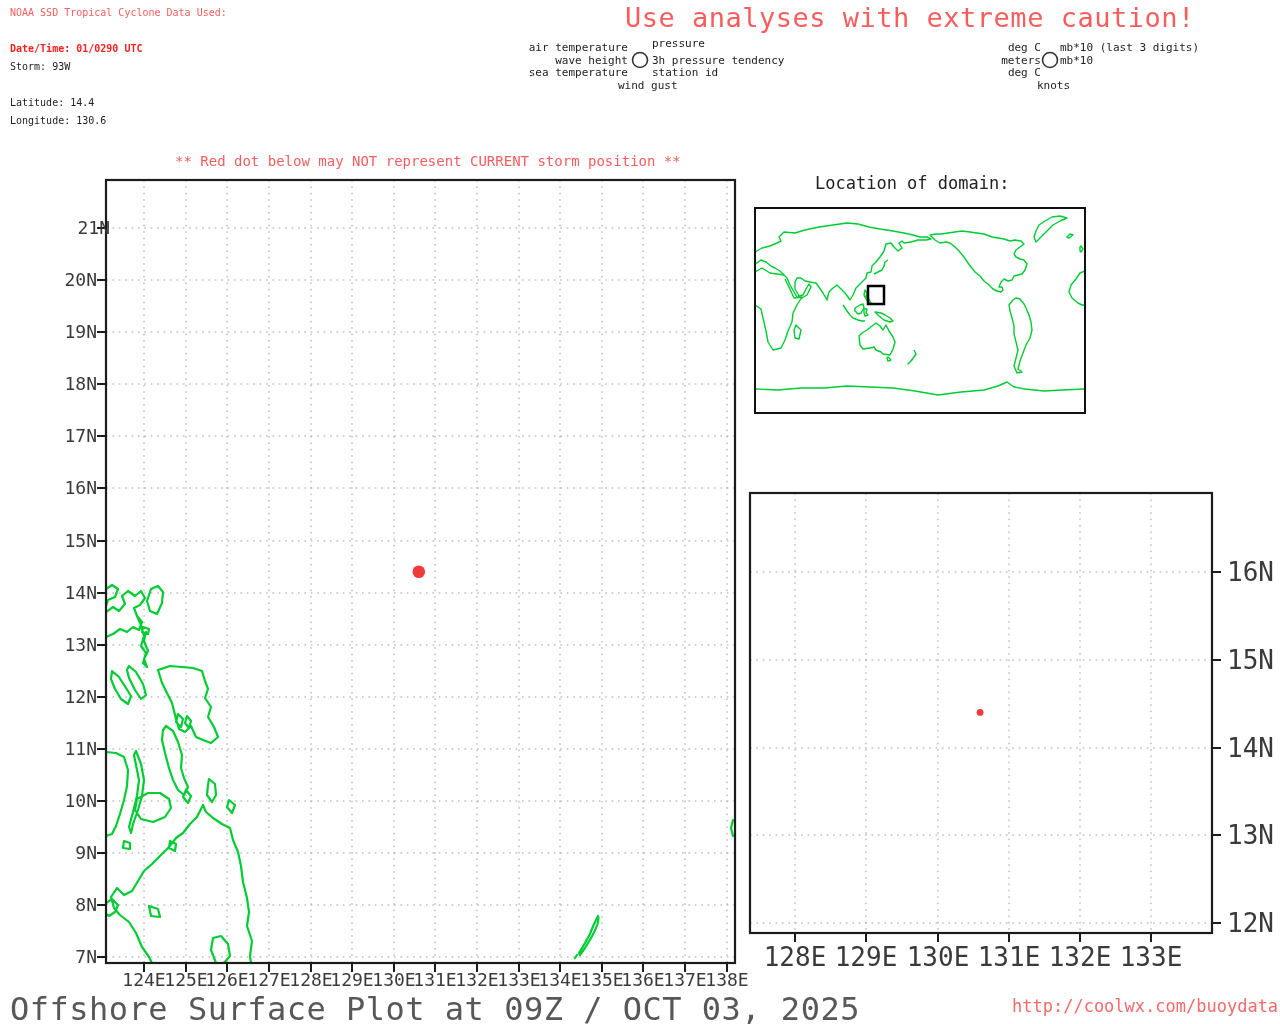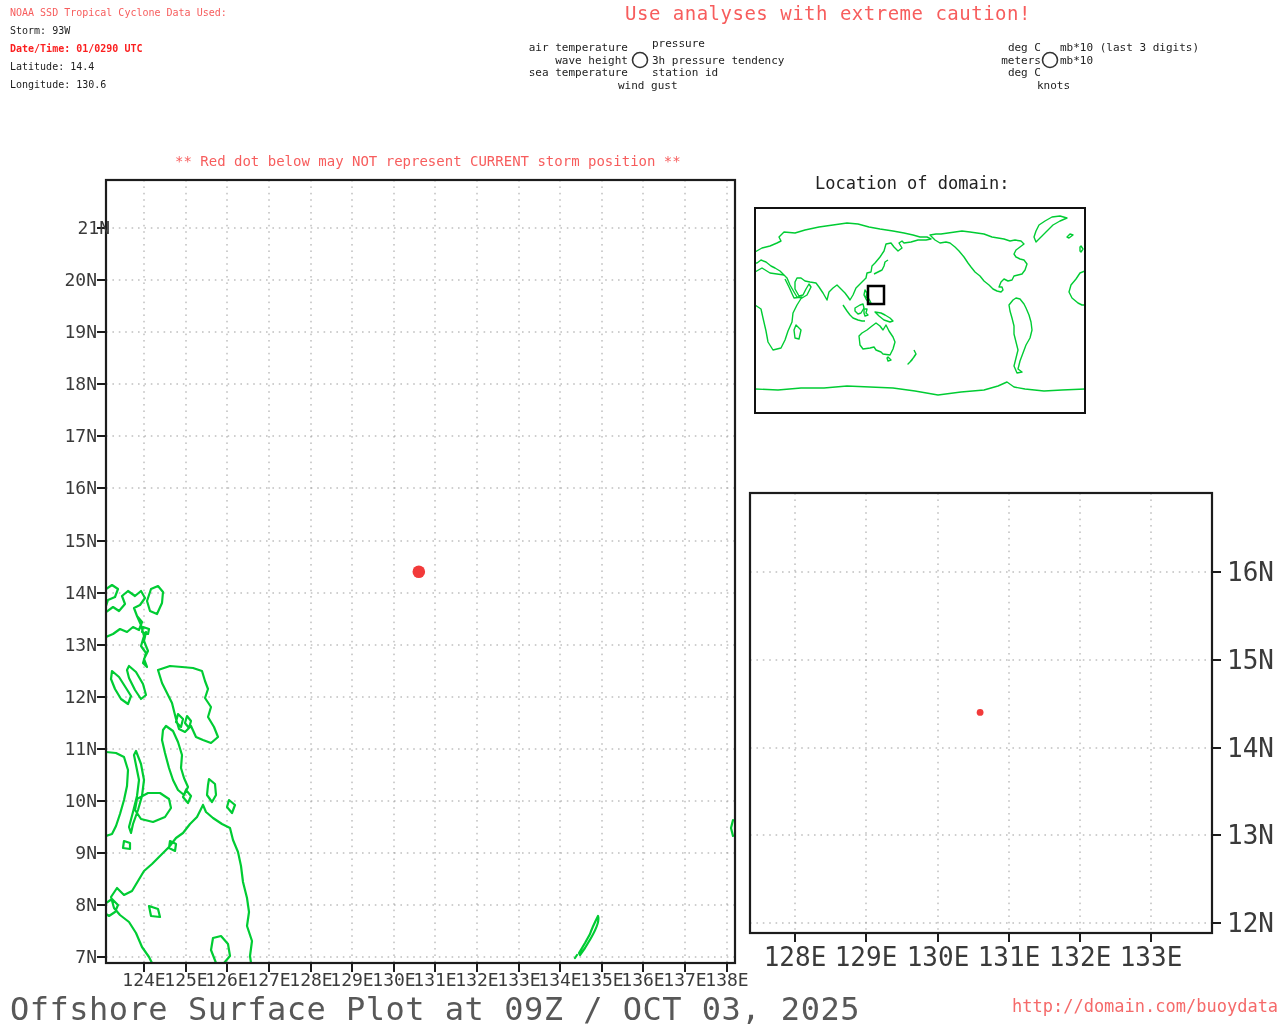--- a/index.html
+++ b/index.html
@@ -4,25 +4,25 @@
 <style>
   html,body{margin:0;padding:0}
   body{
     width:1280px;height:1024px;position:relative;background:#ffffff;
     font-family:"DejaVu Sans Mono","Liberation Mono",monospace;
     color:#111;overflow:hidden;
   }
   .abs{position:absolute;white-space:pre;}
   .salmon{color:#f75d5d;}
   .boldred{color:#fb1f1f;font-weight:bold;}
-  .blk{color:#1c1c1c;}
+  .blk{color:#1c1c1c;margin-top:36px;}
   .hdr{font-size:10px;line-height:18px;}
   .legend{font-size:11px;line-height:12px;color:#222;}
   .leg-left{text-align:right;width:150px;}
-  .caution{font-size:19px;letter-spacing:0.5px;}
+  .caution{font-size:27px;letter-spacing:0.5px;}
   .warning{font-size:14px;}
   .inset-title{font-size:17px;color:#222;}
   .xtick{transform:translateX(-50%);font-size:18px;color:#3a3a3a;line-height:20px;}
   .ytick{width:50px;text-align:right;font-size:18px;color:#3a3a3a;line-height:20px;}
   .sxtick{transform:translateX(-50%);font-size:26px;color:#3a3a3a;line-height:28px;}
   .sytick{font-size:26px;color:#3a3a3a;line-height:28px;}
   .footer-title{font-size:32px;letter-spacing:0.5px;color:#585858;}
   .footer-url{font-size:17px;color:#f56a6a;text-decoration:none;}
   svg{position:absolute;left:0;top:0;}
 </style>
@@ -268,13 +268,13 @@
 <div class="abs sytick" style="left:1227px;top:909px">12N</div>
 
 <div class="abs sxtick" style="left:795px;top:943px">128E</div>
 <div class="abs sxtick" style="left:866px;top:943px">129E</div>
 <div class="abs sxtick" style="left:938px;top:943px">130E</div>
 <div class="abs sxtick" style="left:1009px;top:943px">131E</div>
 <div class="abs sxtick" style="left:1080px;top:943px">132E</div>
 <div class="abs sxtick" style="left:1151px;top:943px">133E</div>
 
 <div class="abs footer-title" style="left:10px;top:990px">Offshore Surface Plot at 09Z / OCT 03, 2025</div>
-<a class="abs footer-url" href="#" style="left:1012px;top:996px">http://domain.com/buoydata</a>
+<a class="abs footer-url" href="#" style="left:1012px;top:996px">http://coolwx.com/buoydata</a>
 
 </body></html>

